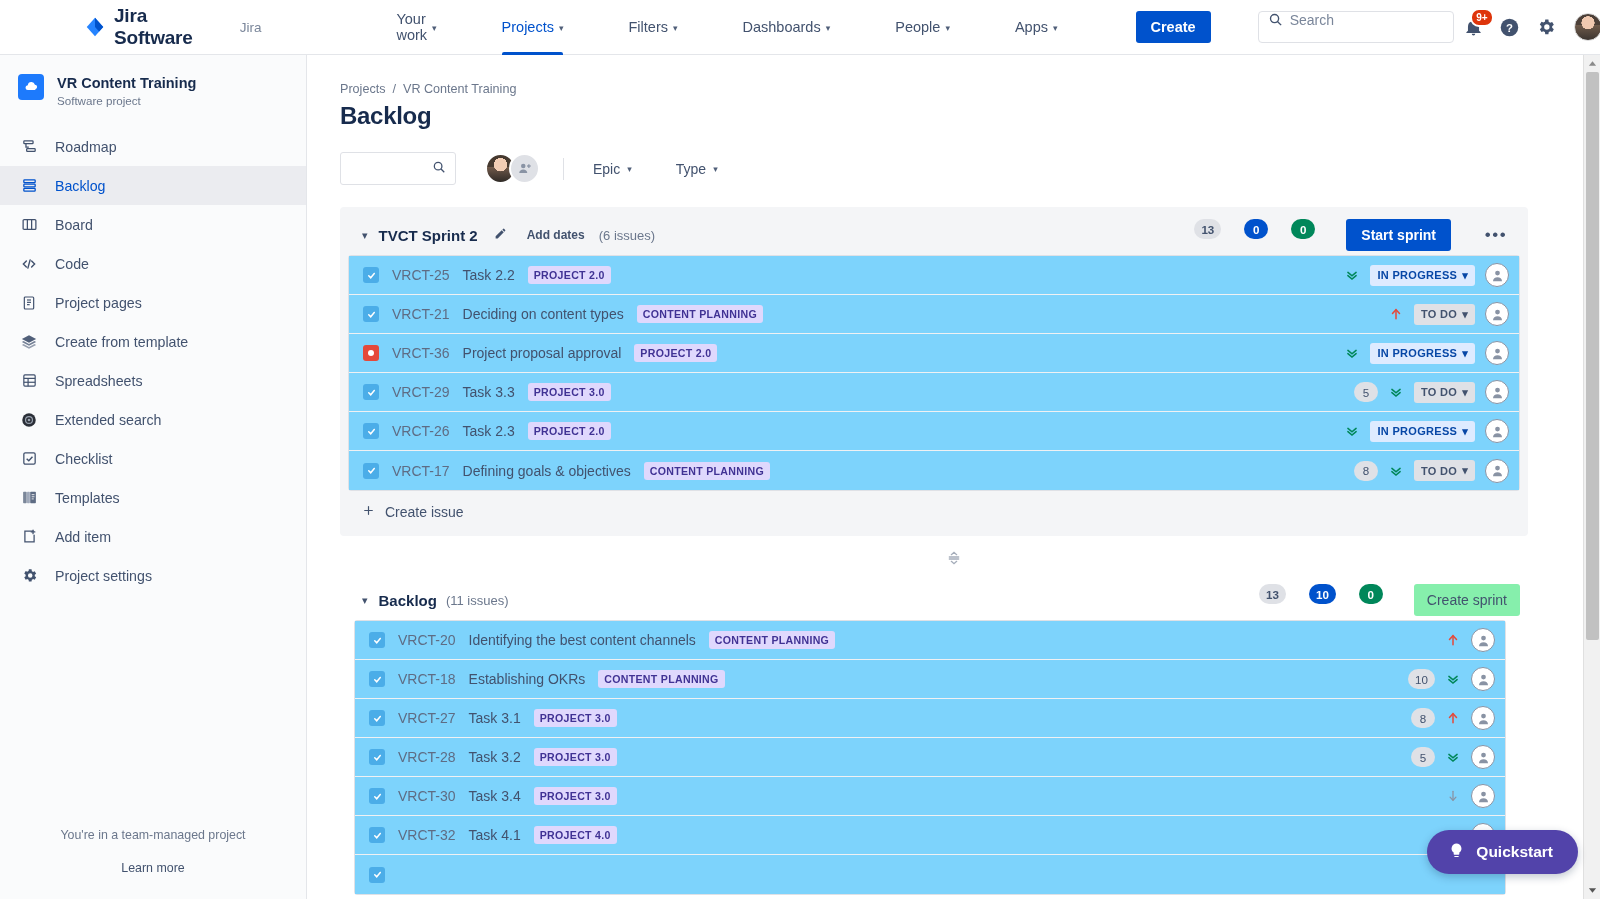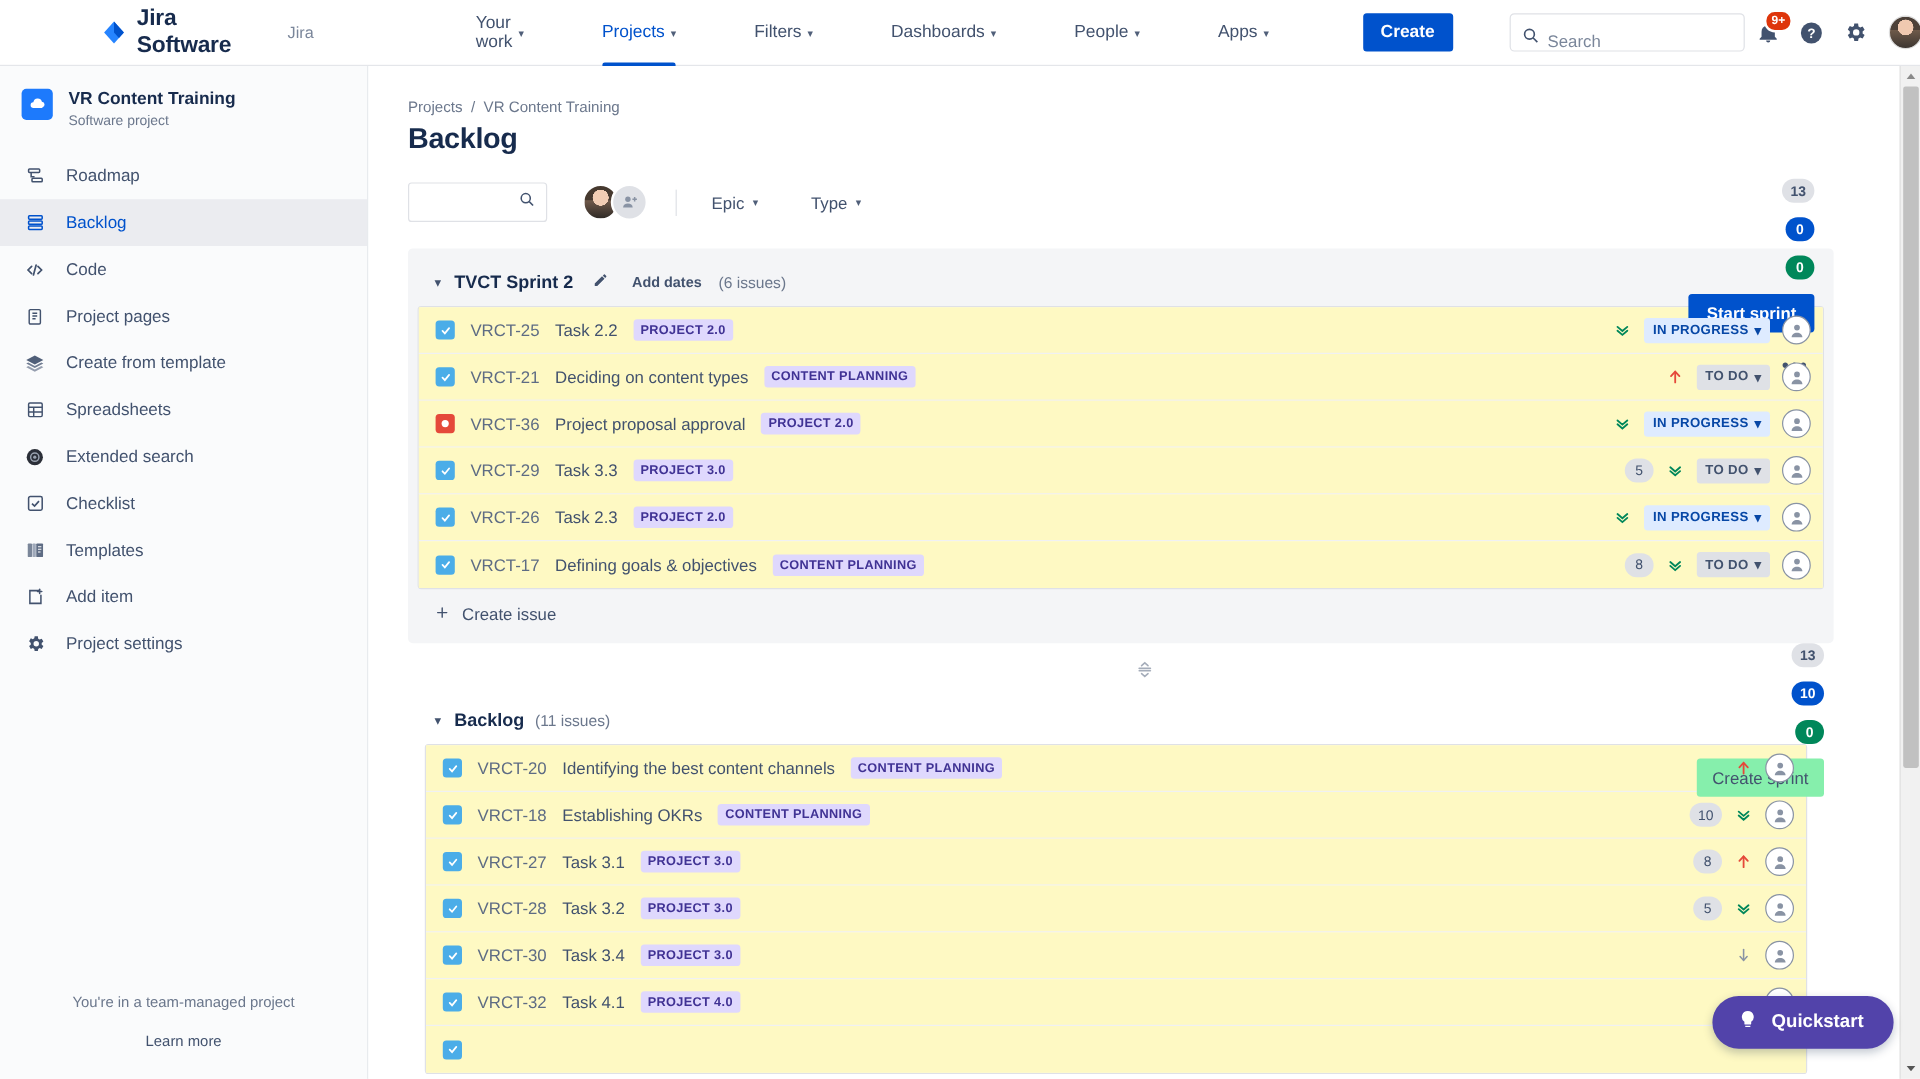--- a/index.html
+++ b/index.html
@@ -35,21 +35,21 @@
     height: 3px; background: #0052cc; border-radius: 2px 2px 0 0;
   }
   .caret { font-size: 9px; color: #505f79; line-height: 1; position: relative; top: 1px; }
   .create-btn {
     margin-left: 22px; background: #0052cc; color: #fff; font-size: 14.5px; font-weight: 600;
     border: none; border-radius: 3px; padding: 8px 15px; cursor: pointer;
   }
   .nav-right { margin-left: auto; display: flex; align-items: center; padding-right: 14px; gap: 4px; }
   .searchbox {
     width: 196px; height: 32px; border: 1px solid #dfe1e6; border-radius: 4px;
-    display: flex; align-items: flex-end; padding: 0 9px; gap: 7px; background: #fff; cursor: text;
+    display: flex; align-items: flex-start; padding: 0 9px; gap: 7px; background: #fff; cursor: text;
   }
   .searchbox input {
     border: none; outline: none; font-size: 14px; color: #172b4d; width: 100%;
     font-family: "Liberation Sans", sans-serif; background: transparent;
   }
   .searchbox input::placeholder { color: #7a869a; }
   .iconbtn { width: 32px; height: 32px; display: flex; align-items: center; justify-content: center;
     border-radius: 50%; cursor: pointer; position: relative; }
   .badge {
     position: absolute; top: -3px; right: -4px; background: #de350b; color: #fff;
@@ -120,21 +120,21 @@
 
   
   .section { margin: 22px 0 0 33px; width: 1188px; }
   .sprint-card { background: #f4f5f7; border-radius: 4px; padding: 8px 8px 10px 8px; }
   .sec-head { display: flex; align-items: center; height: 40px; padding: 0 8px 0 14px; }
   .chev-toggle { font-size: 11px; color: #42526e; margin-right: 11px; cursor: pointer; }
   .sec-title { font-size: 15px; font-weight: 600; color: #172b4d; }
   .add-dates { display: flex; align-items: center; gap: 20px; margin-left: 16px;
     font-size: 12px; font-weight: 600; color: #42526e; cursor: pointer; }
   .issue-count { font-size: 13px; color: #6b778c; margin-left: 14px; }
-  .sec-right { margin-left: auto; display: flex; align-items: flex-end; gap: 12px; flex-direction: column; }
+  .sec-right { margin-left: auto; display: flex; align-items: flex-start; gap: 23px; }
   .pill {
     min-width: 24px; height: 20px; border-radius: 10px; font-size: 11.6px; font-weight: 600;
     display: flex; align-items: center; justify-content: center; padding: 0 7px; cursor: pointer;
   }
   .pill.grey { background: #dfe1e6; color: #42526e; }
   .pill.blue { background: #0052cc; color: #fff; }
   .pill.green { background: #00875a; color: #fff; }
   .btn-primary {
     background: #0052cc; color: #fff; border: none; border-radius: 3px; font-size: 14px;
     font-weight: 600; padding: 8px 15px; margin-left: 8px; cursor: pointer;
@@ -147,21 +147,21 @@
   }
   .more-btn {
     width: 32px; height: 32px; border-radius: 3px; margin-left: 6px; cursor: pointer;
     display: flex; align-items: center; justify-content: center; color: #42526e;
     font-size: 17px; letter-spacing: 1.5px;
   }
 
   .issue-list { background: #fff; border: 1px solid #dfe1e6; border-radius: 3px; }
   .issue-row {
     display: flex; align-items: center; height: 39px; padding: 0 10px 0 14px;
-    border-bottom: 1px solid #f0f1f3; cursor: pointer; background: #fef9c3;
+    border-bottom: 1px solid #f0f1f3; cursor: pointer; background: #7dd3fc;
   }
   .issue-row:last-child { border-bottom: none; }
   .type-ico { width: 16px; height: 16px; border-radius: 3px; flex: none;
     display: flex; align-items: center; justify-content: center; }
   .type-task { background: #4bade8; }
   .type-bug { background: #e5493a; }
   .issue-key { font-size: 14px; color: #5e6c84; margin-left: 13px; white-space: nowrap; }
   .issue-sum { font-size: 14px; color: #42526e; margin-left: 13px; white-space: nowrap; }
   .epic-tag {
     margin-left: 13px; font-size: 10.6px; font-weight: 700; color: #403294;
@@ -319,20 +319,30 @@
         <svg width="17" height="17" viewBox="0 0 24 24" fill="none" stroke="#0052cc" stroke-width="1.8">
             <rect x="4" y="4" width="16" height="4" rx="1"></rect>
             <rect x="4" y="10" width="16" height="4" rx="1"></rect>
             <rect x="4" y="16" width="16" height="4" rx="1"></rect>
           </svg>
       </span>
       <span>Backlog</span>
     </div>
     <div class="navrow">
       <span class="nav-ico">
+        <svg width="17" height="17" viewBox="0 0 24 24" fill="none" stroke="#42526e" stroke-width="1.8">
+            <rect x="3" y="5" width="18" height="14" rx="1.5"></rect>
+            <line x1="9" y1="5" x2="9" y2="19"></line>
+            <line x1="15" y1="5" x2="15" y2="19"></line>
+          </svg>
+      </span>
+      <span>Board</span>
+    </div>
+    <div class="navrow">
+      <span class="nav-ico">
         <svg width="18" height="18" viewBox="0 0 24 24" fill="none" stroke="#42526e" stroke-width="1.9" stroke-linecap="round">
             <path d="M8.5 8 4.5 12l4 4"></path>
             <path d="M15.5 8l4 4-4 4"></path>
             <line x1="13.5" y1="6.5" x2="10.5" y2="17.5"></line>
           </svg>
       </span>
       <span>Code</span>
     </div>
     <div class="navrow">
       <span class="nav-ico">

